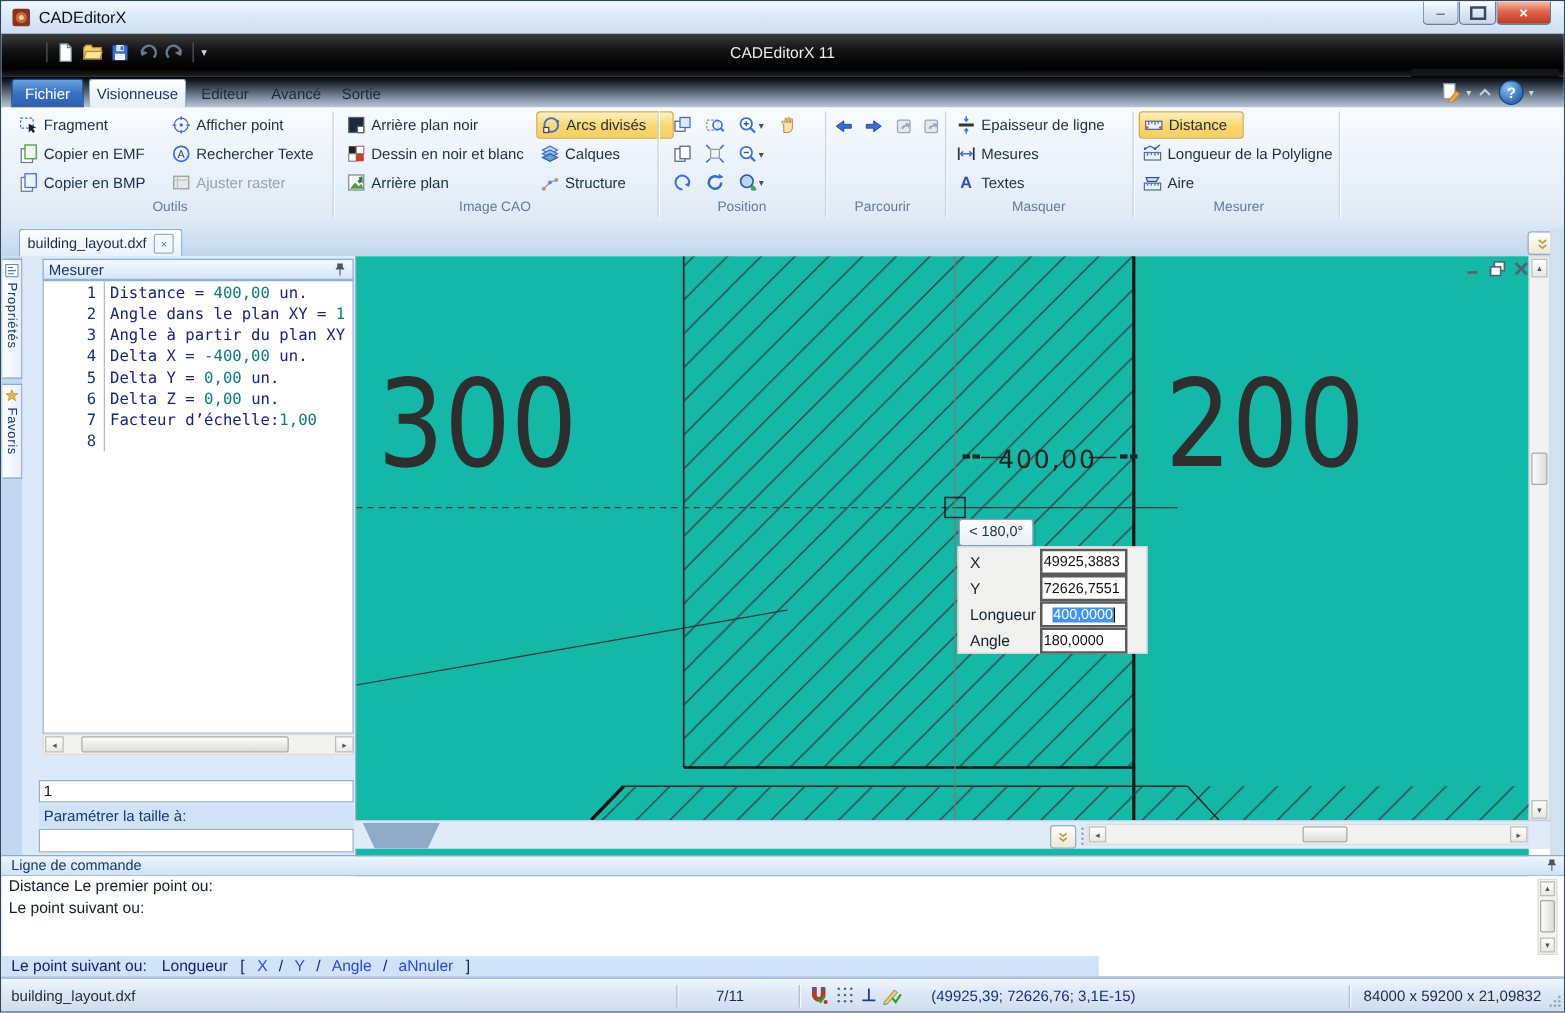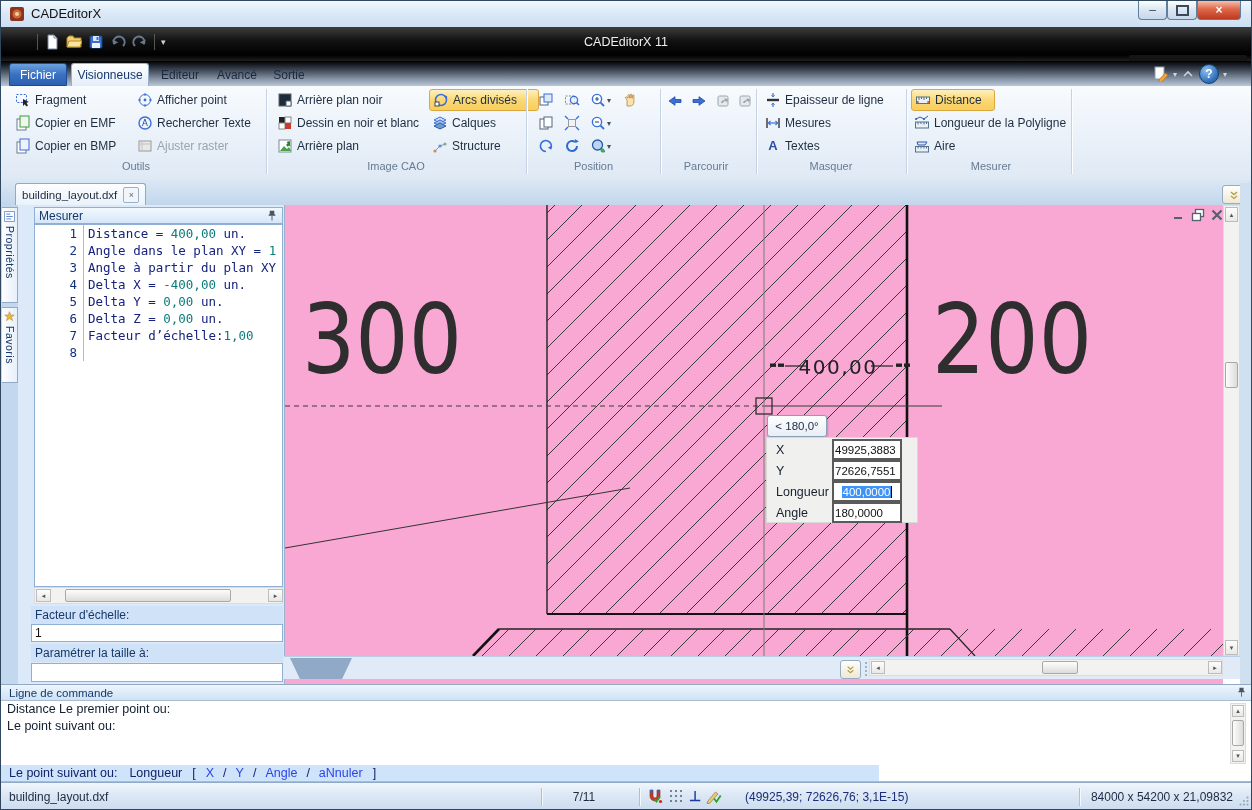--- a/index.html
+++ b/index.html
@@ -77,21 +77,21 @@
     font-size:12px;color:#16386b;line-height:18px;padding-left:4px;box-sizing:border-box;}
   .fieldinput{position:absolute;left:13px;width:252px;height:18px;border:1px solid #8fb0d4;background:#fff;
     font-size:12px;color:#111;padding:0 3px;box-sizing:border-box;font-family:"Liberation Sans",sans-serif;}
   
   .sb{background:#f2f2f0;border:1px solid #dcdcdc;box-sizing:border-box;}
   .sb-btn{position:absolute;background:linear-gradient(#fdfdfd,#e8e8e6);border:1px solid #bcbcbc;box-sizing:border-box;
     display:flex;align-items:center;justify-content:center;color:#555;font-size:7px;}
   .sb-thumb{position:absolute;background:linear-gradient(90deg,#fdfdfd,#dcdcda);border:1px solid #a8a8a8;border-radius:2px;box-sizing:border-box;}
   .sb-thumb.h{background:linear-gradient(#fdfdfd,#dcdcda);}
   
-  .canvas{position:absolute;left:283px;top:204px;width:939px;height:505px;background:#f9a8d4;border-left:1px solid #9ab4d0;box-sizing:border-box;}
+  .canvas{position:absolute;left:283px;top:204px;width:939px;height:505px;background:#14b8a6;border-left:1px solid #9ab4d0;box-sizing:border-box;}
   .mdictl{position:absolute;top:206px;display:flex;gap:4px;}
   .mdictl .ic{width:15px;height:13px;}
   .tooltip{position:absolute;left:766px;top:414px;width:58px;height:20px;border:1px solid #8aa0b8;border-radius:3px;
     background:linear-gradient(#fefefe,#e8eef6);font-size:11.5px;color:#20304a;display:flex;align-items:center;justify-content:center;
     box-shadow:1px 1px 2px rgba(0,0,0,.2);}
   .popup{position:absolute;left:765px;top:436px;width:152px;height:86px;background:#f0f0ee;border:1px solid #d8d8d4;box-sizing:border-box;}
   .prow{position:absolute;left:0;width:152px;height:21px;display:flex;align-items:center;}
   .plab{width:56px;padding-left:9px;font-size:12.5px;color:#16202e;flex:none;}
   .pfield{width:64px;height:17px;border:2px solid #5a5a5a;background:#fff;font-size:11.5px;color:#111;
     font-family:"Liberation Sans",sans-serif;padding:0 1px;box-sizing:content-box;}
@@ -760,21 +760,20 @@
           <div class="mrow"><span class="mnum">7</span><span class="mtext">Facteur d’échelle:<span class="num">1,00</span></span></div>
           <div class="mrow"><span class="mnum">8</span><span class="mtext"></span></div>
         </div>
     </div>
 
     <div class="sb abs" style="left:16px;top:382px;width:249px;height:17px">
       <div class="sb-btn" style="left:1px;top:1px;width:15px;height:13px">◂</div>
       <div class="sb-thumb h" style="left:30px;top:1px;width:166px;height:13px"></div>
       <div class="sb-btn" style="left:233px;top:1px;width:15px;height:13px">▸</div>
     </div>
-    <div class="fieldlabel" style="top:401px">Facteur d'échelle:</div>
     <input class="fieldinput" style="top: 419px;" value="1">
     <div class="fieldlabel" style="top:439px">Paramétrer la taille à:</div>
     <input class="fieldinput" style="top: 458px; height: 19px;" value="">
   </div>
 
   <div class="canvas">
     <svg width="939" height="451" viewBox="0 0 939 451" style="display:block">
       <defs>
         <pattern id="hatch" patternUnits="userSpaceOnUse" width="27" height="27">
           <line x1="0" y1="27" x2="27" y2="0" stroke="#3a3a3a" stroke-width="1"></line>
@@ -945,21 +944,21 @@
         </span>
       <span style="color:#1a3aa0;font-size:14px;font-weight:bold">⊥</span>
       <span class="ic">
           <svg>
             <use href="#i-drawcheck"></use>
           </svg>
         </span>
     </div>
     <span class="st" style="left:744px;color:#1a2f7a">(49925,39; 72626,76; 3,1E-15)</span>
     <div class="stsep" style="left:1078px"></div>
-    <span class="st" style="left:1086px;width:146px;text-align:right">84000 x 54200 x 21,09832</span>
+    <span class="st" style="left:1086px;width:146px;text-align:right">84000 x 59200 x 21,09832</span>
     <span class="ic abs" style="left:1236px;top:11px;width:14px;height:14px">
         <svg style="width:14px;height:14px">
           <use href="#i-grip"></use>
         </svg>
       </span>
   </div>
 
 </div>
 
 </body></html>

